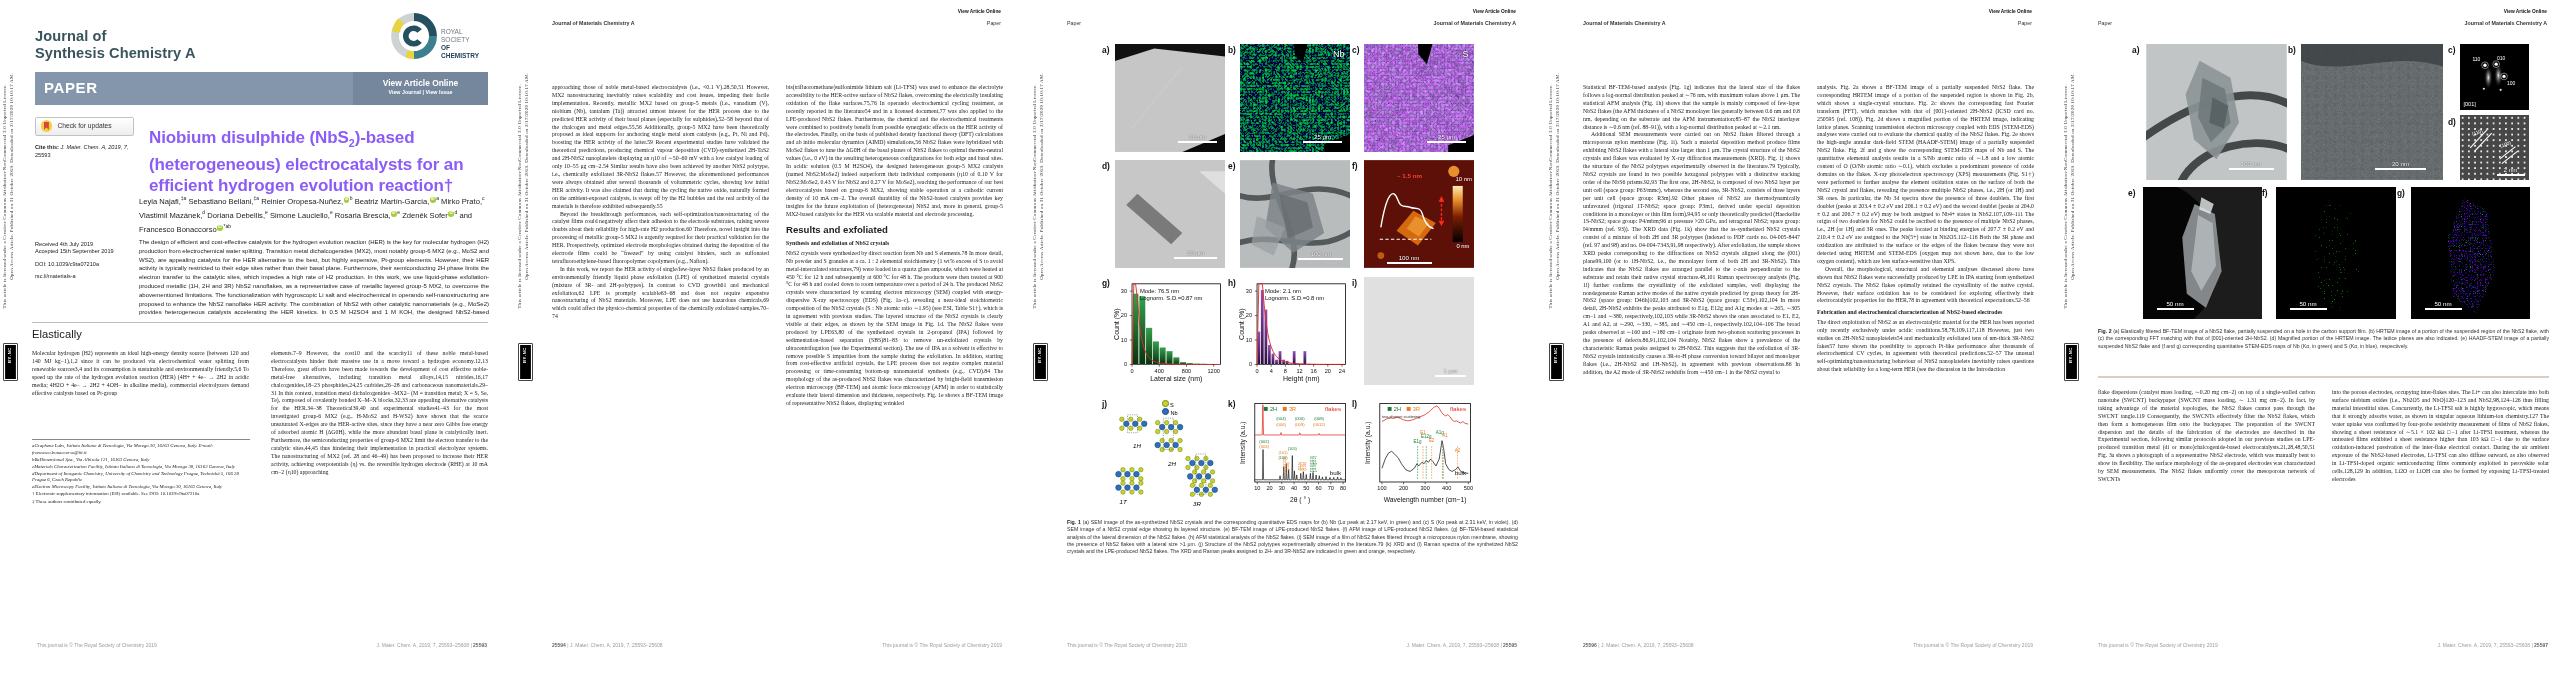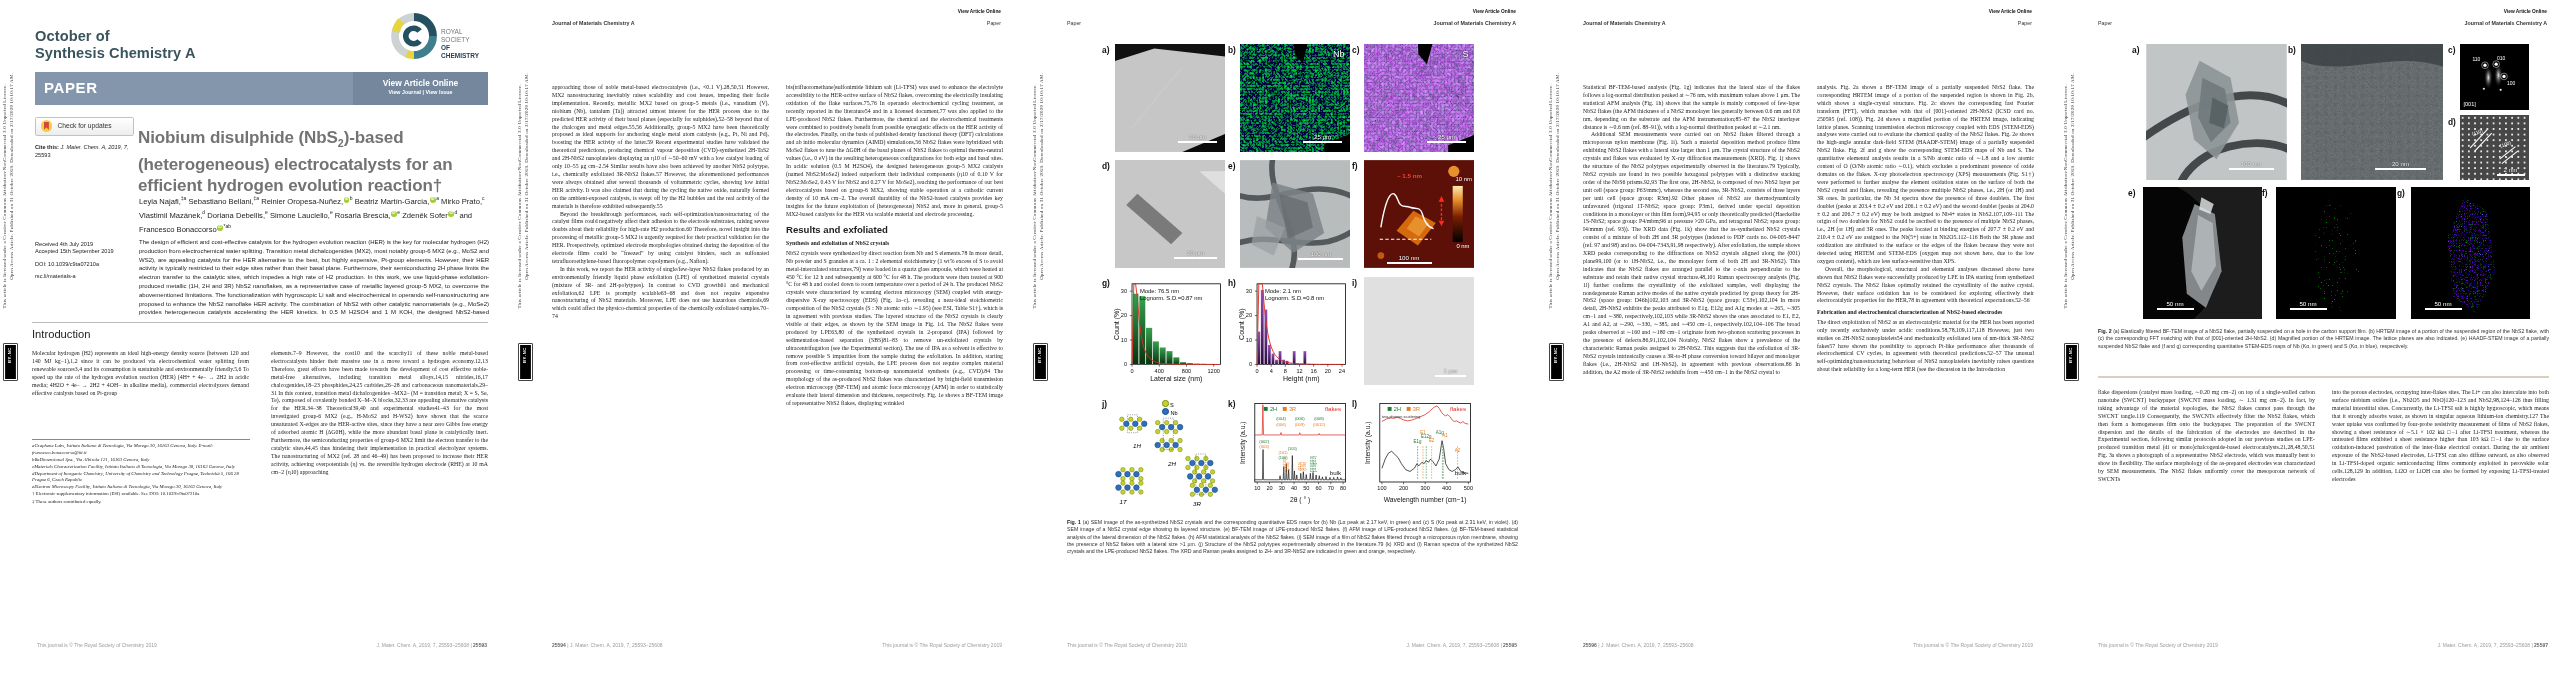--- a/index.html
+++ b/index.html
@@ -32,21 +32,21 @@
   .vaobox{position:absolute;right:0;top:0;width:135px;height:33px;background:#75879d;text-align:center;color:#fff;}
   .vaobox .t1{margin-top:5.6px;font-size:8.4px;font-weight:bold;}
   .vaobox .t2{font-size:5.3px;font-weight:bold;margin-top:1.1px;}
   .chk{position:absolute;left:35px;top:117px;width:97px;height:17px;border:0.6px solid #c2c2c2;border-radius:1.7px;background:linear-gradient(#ffffff,#ededed);}
   .chk .ic{position:absolute;left:4.5px;top:2.2px;width:11.8px;height:11.8px;border-radius:50%;background:#f3d03e;}
   .chk .ic:before{content:"";position:absolute;left:3.4px;top:1.7px;width:5px;height:7.9px;background:#d64541;clip-path:polygon(0 0,100% 0,100% 100%,50% 72%,0 100%);}
   .chk .tx{position:absolute;left:21.4px;top:3.9px;font-size:6.7px;color:#333;}
   .cite{position:absolute;left:35px;top:144px;width:101px;font-size:5.6px;line-height:7.9px;color:#222;}
   .recv{position:absolute;left:35px;top:241px;width:101px;font-size:5.6px;line-height:7.3px;color:#222;}
   .recv div{margin-bottom:5px;}
-  .title{position:absolute;left:138px;top:127px;width:350px;font-size:17px;line-height:21px;font-weight:bold;color:#737373;letter-spacing:-0.1px;}
+  .title{position:absolute;left:149px;top:127px;width:350px;font-size:17px;line-height:21px;font-weight:bold;color:#8b5cf6;letter-spacing:-0.1px;}
   .authors{position:absolute;left:139px;top:193px;width:350px;font-size:7.6px;line-height:10.7px;color:#222;}
   .authors sup{font-size:5px;}
   .orcid{display:inline-block;width:5.6px;height:5.6px;border-radius:50%;background:#a6ce39;color:#fff;font-size:3.4px;font-weight:bold;text-align:center;line-height:5.6px;vertical-align:super;margin:0 0.6px;}
   .abstract{position:absolute;left:139px;top:238px;width:350px;height:79px;font-size:6px;line-height:8.8px;text-align:justify;color:#222;overflow:hidden;}
   .rule{position:absolute;height:0.6px;background:#bbb;}
   .introh{position:absolute;left:32px;top:328px;font-size:11.2px;font-weight:500;color:#222;}
   .affs{position:absolute;left:32px;top:443px;width:218px;font-family:"Liberation Serif",serif;font-size:4.8px;line-height:6.5px;color:#222;}
   .affs p{margin:0 0 0.6px 0;font-style:italic;}
   .affs p.note{font-style:normal;}
   
@@ -66,21 +66,21 @@
 
 <div class="page" style="left:0">
   <div class="side">
     <div class="vtext v1">This article is licensed under a Creative Commons Attribution-NonCommercial 3.0 Unported Licence.</div>
     <div class="vtext v2">Open Access Article. Published on 31 October 2019. Downloaded on 2/17/2020 10:10:17 AM.</div>
     <div class="ccbadge">
         <span>BY-NC</span>
       </div>
   </div>
   <div class="masthead">
-    <div>October of</div>
+    <div>Journal of</div>
       <div>Synthesis Chemistry A</div>
   </div>
   <div class="abs" style="left:390px;top:12.4px;width:99px;height:54px">
     <svg width="48" height="48" viewBox="0 0 86 86">
       <g fill="none" stroke-linecap="butt">
         <circle cx="43" cy="43" r="34" stroke="#cfd2d3" stroke-width="14"></circle>
         <path d="M43 9 A34 34 0 0 1 77 43" stroke="#24505f" stroke-width="14"></path>
         <path d="M77 43 A34 34 0 0 1 43 77" stroke="#3d7f8f" stroke-width="14"></path>
         <path d="M20 16 A34 34 0 0 0 11 36" stroke="#e8d43c" stroke-width="14"></path>
         <path d="M30 75 A34 34 0 0 0 43 77" stroke="#e8d43c" stroke-width="14"></path>
@@ -110,21 +110,21 @@
   </div>
   <div class="recv">
     <div><span>Received 4th July 2019</span><br><span>Accepted 15th September 2019</span></div>
     <div>DOI: 10.1039/c9ta07210a</div>
     <div>rsc.li/materials-a</div>
   </div>
   <h1 class="title" style="margin:0"><span>Niobium disulphide (NbS</span><sub style="font-size:10.7px">2</sub><span>)-based (heterogeneous) electrocatalysts for an efficient hydrogen evolution reaction†</span></h1>
   <div class="authors" id="authors">Leyla Najafi,<sup>‡a</sup> Sebastiano Bellani,<sup>‡a</sup> Reinier Oropesa-Nuñez,<span class="orcid">iD</span><sup>b</sup> Beatriz Martín-García,<span class="orcid">iD</span><sup>a</sup> Mirko Prato,<sup>c</sup> Vlastimil Mazánek,<sup>d</sup> Doriana Debellis,<sup>e</sup> Simone Lauciello,<sup>e</sup> Rosaria Brescia,<span class="orcid">iD</span><sup>e</sup> Zdeněk Sofer<span class="orcid">iD</span><sup>d</sup> and Francesco Bonaccorso<span class="orcid">iD</span><sup>*ab</sup></div>
   <div class="abstract">The design of efficient and cost-effective catalysts for the hydrogen evolution reaction (HER) is the key for molecular hydrogen (H2) production from electrochemical water splitting. Transition metal dichalcogenides (MX2), most notably group-6 MX2 (e.g., MoS2 and WS2), are appealing catalysts for the HER alternative to the best, but highly expensive, Pt-group elements. However, their HER activity is typically restricted to their edge sites rather than their basal plane. Furthermore, their semiconducting 2H phase limits the electron transfer to the catalytic sites, which impedes a high rate of H2 production. In this work, we use liquid-phase exfoliation-produced metallic (1H, 2H and 3R) NbS2 nanoflakes, as a representative case of metallic layered group-5 MX2, to overcome the abovementioned limitations. The functionalization with hygroscopic Li salt and electrochemical in operando self-nanostructuring are proposed to enhance the NbS2 nanoflake HER activity. The combination of NbS2 with other catalytic nanomaterials (e.g., MoSe2) provides heterogeneous catalysts accelerating the HER kinetics. In 0.5 M H2SO4 and 1 M KOH, the designed NbS2-based catalysts exhibit an overpotential at a cathodic current density of 10 mA cm−2 as low as 0.10 and 0.22 V vs. RHE in 0.5 M H2SO4 and 1 M KOH, respectively. The operating activity of the NbS2-based catalysts is also superior to those of the Pt/C benchmark at current densities higher than 80 mA cm−2. Our work provides general guidelines for a scalable production of catalysts based on NbS2, as well as the entire MX2 portfolio, for attaining a viable H2 production through electrochemical routes.</div>
   <div class="rule" style="left:32px;top:322px;width:456px"></div>
-  <div class="introh">Introduction</div>
+  <div class="introh">Elastically</div>
   <div class="col" style="left:32px;top:350px;height:85px">
       <p class="para">Molecular hydrogen (H2) represents an ideal high-energy density source (between 120 and 140 MJ kg−1),1,2 since it can be produced via electrochemical water splitting from renewable sources3,4 and its consumption is sustainable and environmentally friendly.5,6 To speed up the rate of the hydrogen evolution reaction (HER) (4H+ + 4e− → 2H2 in acidic media; 4H2O + 4e− → 2H2 + 4OH− in alkaline media), commercial electrolyzers demand effective catalysts based on Pt-group</p>
     </div>
   <div class="rule" style="left:32px;top:439px;width:218px;background:#888"></div>
   <div class="affs">
     <div>
         <p class="para">aGraphene Labs, Istituto Italiano di Tecnologia, Via Morego 30, 16163 Genova, Italy. E-mail: francesco.bonaccorso@iit.it</p>
         <p class="para">bBeDimensional Spa., Via Albisola 121, 16163 Genova, Italy</p>
         <p class="para">cMaterials Characterization Facility, Istituto Italiano di Tecnologia, Via Morego 30, 16163 Genova, Italy</p>
         <p class="para">dDepartment of Inorganic Chemistry, University of Chemistry and Technology Prague, Technická 5, 166 28 Prague 6, Czech Republic</p>

